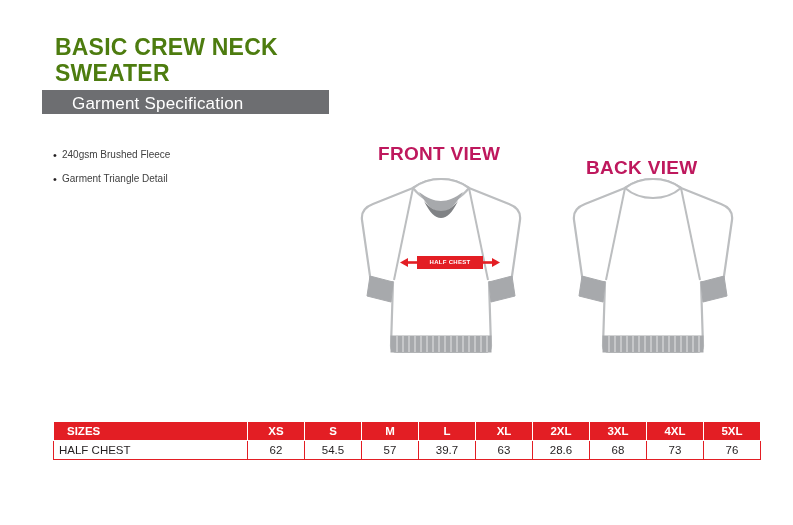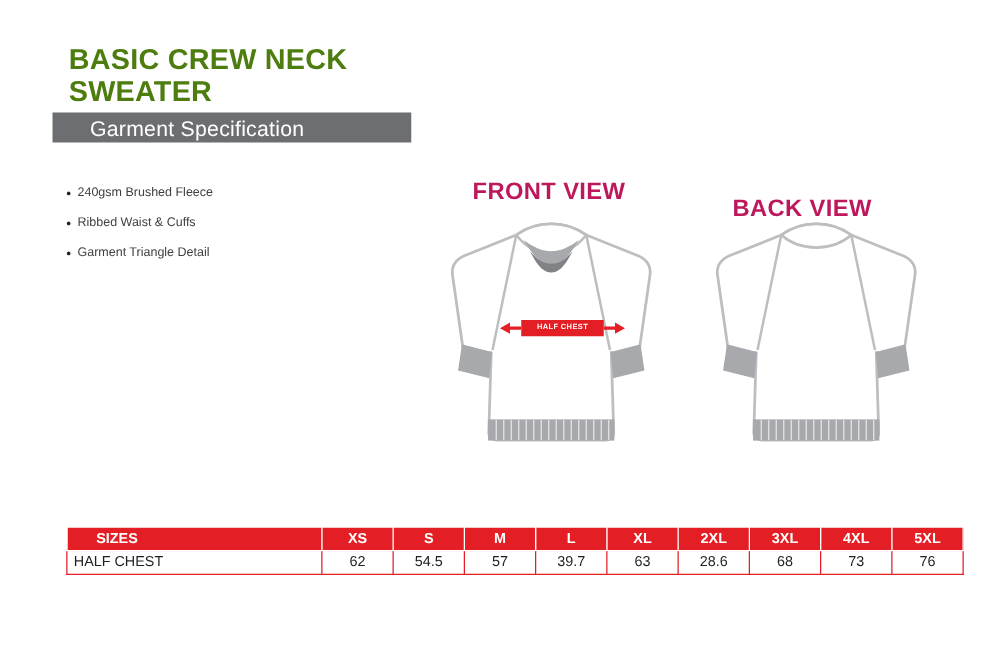--- a/index.html
+++ b/index.html
@@ -133,21 +133,21 @@
     vertical-align: middle;
   }
   .size-table thead th {
     background: #e31e24;
     color: #ffffff;
     font-weight: bold;
     font-size: 11.5px;
   }
   .size-table thead th.row-label {
     text-align: left;
-    padding-left: 23px;
+    padding-left: 13px;
     width: 180px;
   }
   .size-table tbody td {
     background: #ffffff;
     color: #231f20;
     border: 1px solid #e31e24;
     font-size: 11.5px;
   }
   .size-table tbody td.row-label {
     text-align: left;
@@ -164,21 +164,20 @@
 <div class="page">
 
   <div class="title">BASIC CREW NECK SWEATER</div>
 
   <div class="subtitle-bar">
     <div class="txt">Garment Specification</div>
   </div>
 
   <div class="bullets">
     <div class="bullet">240gsm Brushed Fleece</div>
-    <div class="bullet">Ribbed Waist &amp; Cuffs</div>
     <div class="bullet">Garment Triangle Detail</div>
   </div>
 
   <div class="view-heading" id="front-view-heading">FRONT VIEW</div>
   <div class="view-heading" id="back-view-heading">BACK VIEW</div>
 
   <svg class="garment" id="front-garment" width="200" height="200" viewBox="0 0 200 200">
 
     <path d="M72,20 C80,14 90,11 100,11 C110,11 120,14 128,20
              L168,36 C176,39 180,44 179,52

